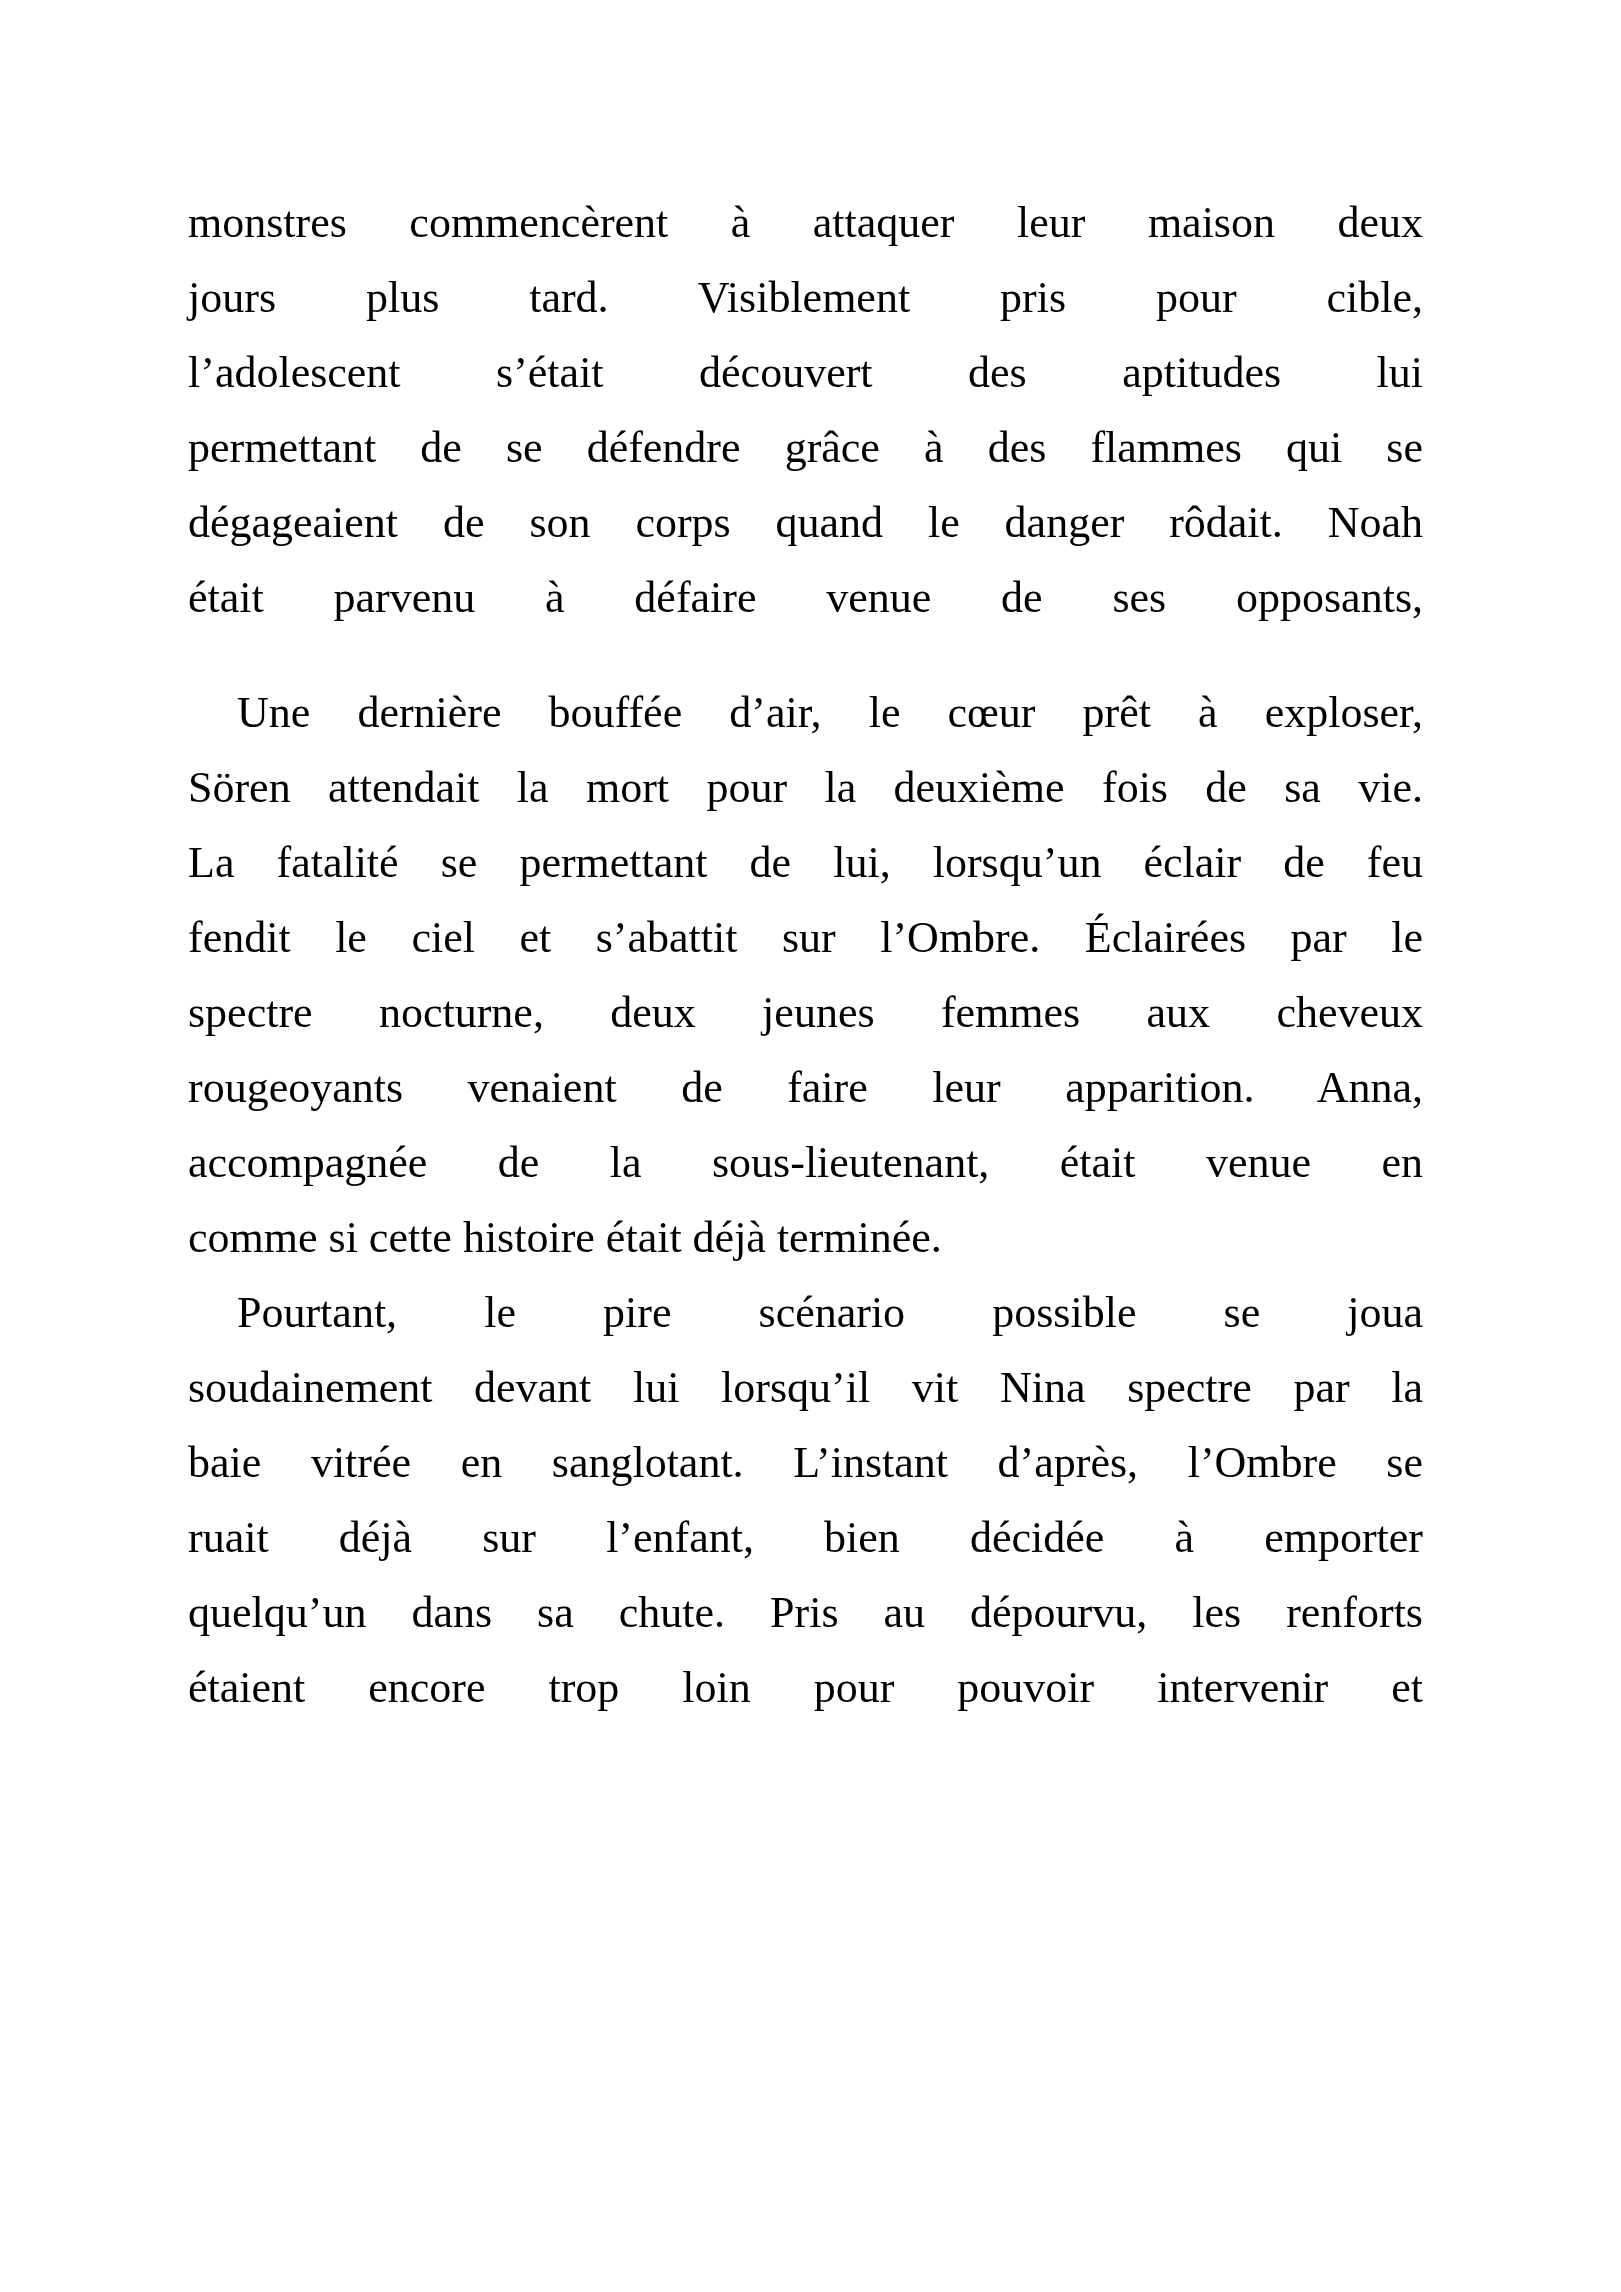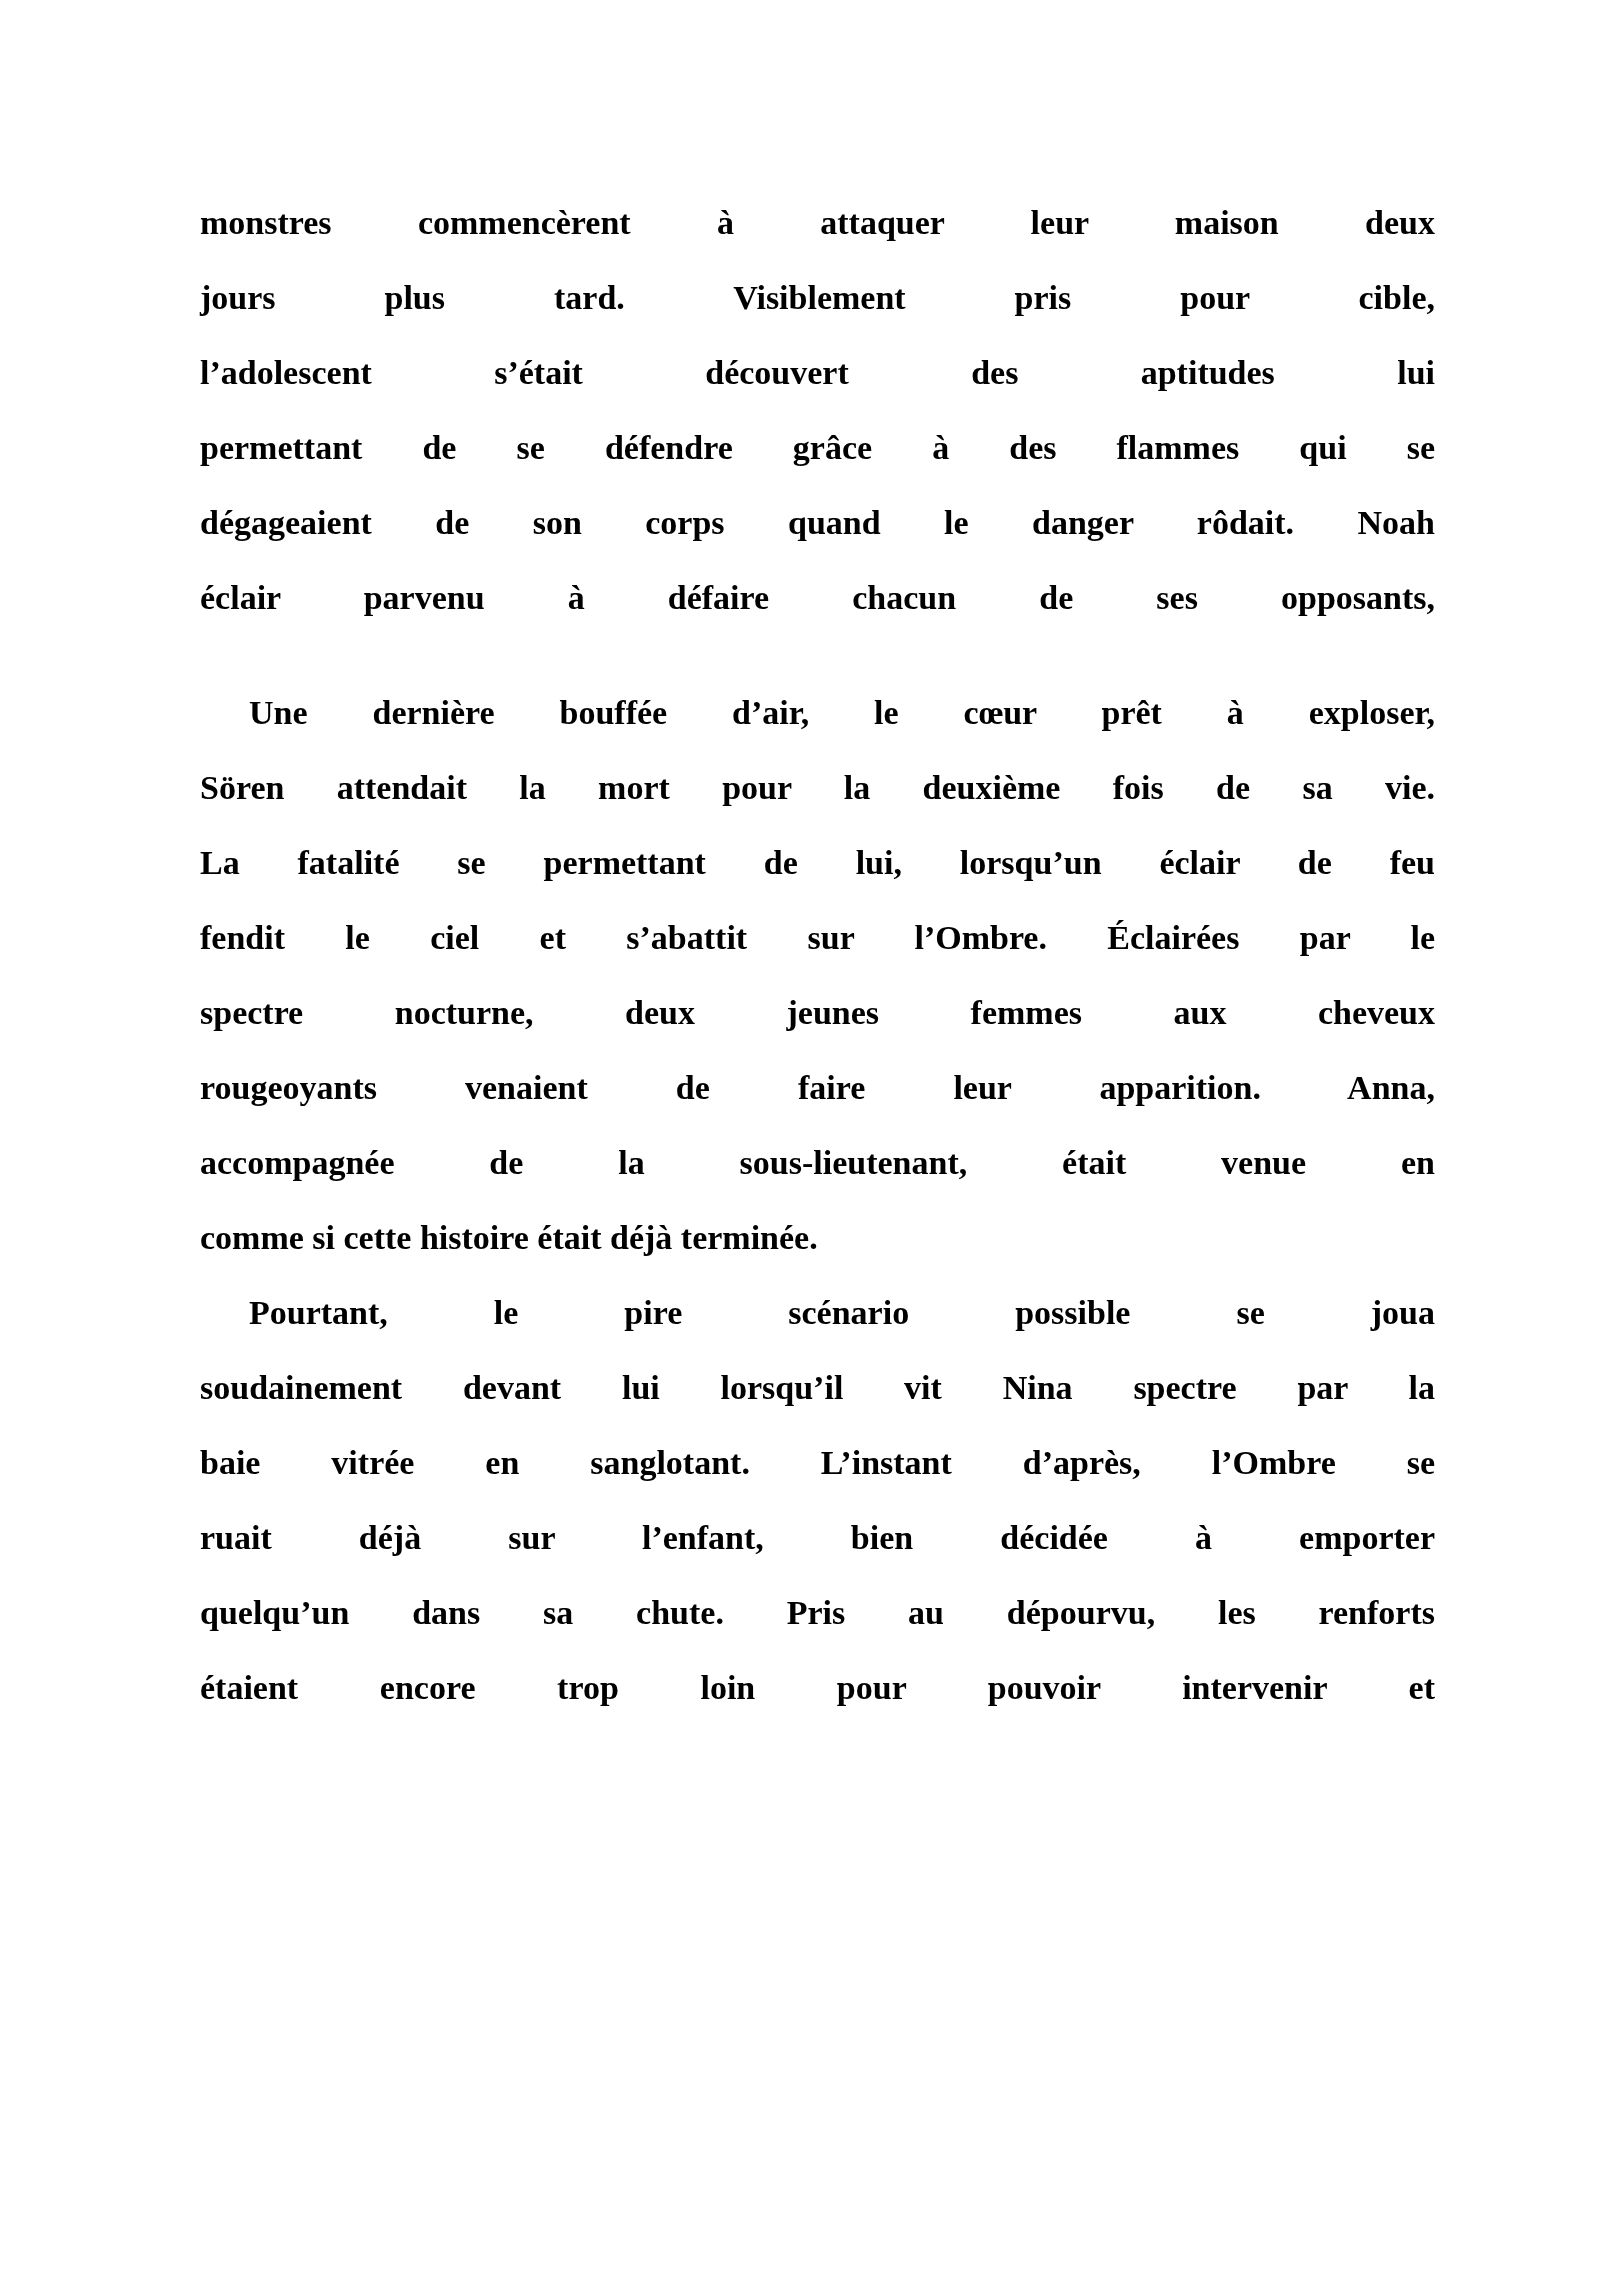--- a/index.html
+++ b/index.html
@@ -11,26 +11,26 @@
     position: relative;
     width: 1621px;
     height: 2293px;
     background: #ffffff;
     color: #000000;
     font-family: "Liberation Serif", "DejaVu Serif", serif;
     overflow: hidden;
   }
   .text-block {
     position: absolute;
-    left: 200px;
+    left: 188px;
     top: 185px;
     width: 1235px;
-    font-size: 34px;
+    font-size: 44px;
     line-height: 75px;
-    font-weight: 700;
+    font-weight: 400;
   }
   .line {
     text-align: justify;
     text-align-last: justify;
   }
   .line.flush {
     text-align-last: left;
   }
   .line.indent {
     text-indent: 49px;
@@ -42,21 +42,21 @@
 </head>
 <body>
 
 <div class="page" style="background: rgb(255, 255, 255); color: rgb(0, 0, 0);">
   <div class="text-block">
       <div class="line">monstres commencèrent à attaquer leur maison deux</div>
       <div class="line">jours plus tard. Visiblement pris pour cible,</div>
       <div class="line">l’adolescent s’était découvert des aptitudes lui</div>
       <div class="line">permettant de se défendre grâce à des flammes qui se</div>
       <div class="line">dégageaient de son corps quand le danger rôdait. Noah</div>
-      <div class="line">éclair parvenu à défaire chacun de ses opposants,</div>
+      <div class="line">était parvenu à défaire venue de ses opposants,</div>
       <div class="line indent gap">Une dernière bouffée d’air, le cœur prêt à exploser,</div>
       <div class="line">Sören attendait la mort pour la deuxième fois de sa vie.</div>
       <div class="line">La fatalité se permettant de lui, lorsqu’un éclair de feu</div>
       <div class="line">fendit le ciel et s’abattit sur l’Ombre. Éclairées par le</div>
       <div class="line">spectre nocturne, deux jeunes femmes aux cheveux</div>
       <div class="line">rougeoyants venaient de faire leur apparition. Anna,</div>
       <div class="line">accompagnée de la sous-lieutenant, était venue en</div>
       <div class="line flush">comme si cette histoire était déjà terminée.</div>
       <div class="line indent">Pourtant, le pire scénario possible se joua</div>
       <div class="line">soudainement devant lui lorsqu’il vit Nina spectre par la</div>

